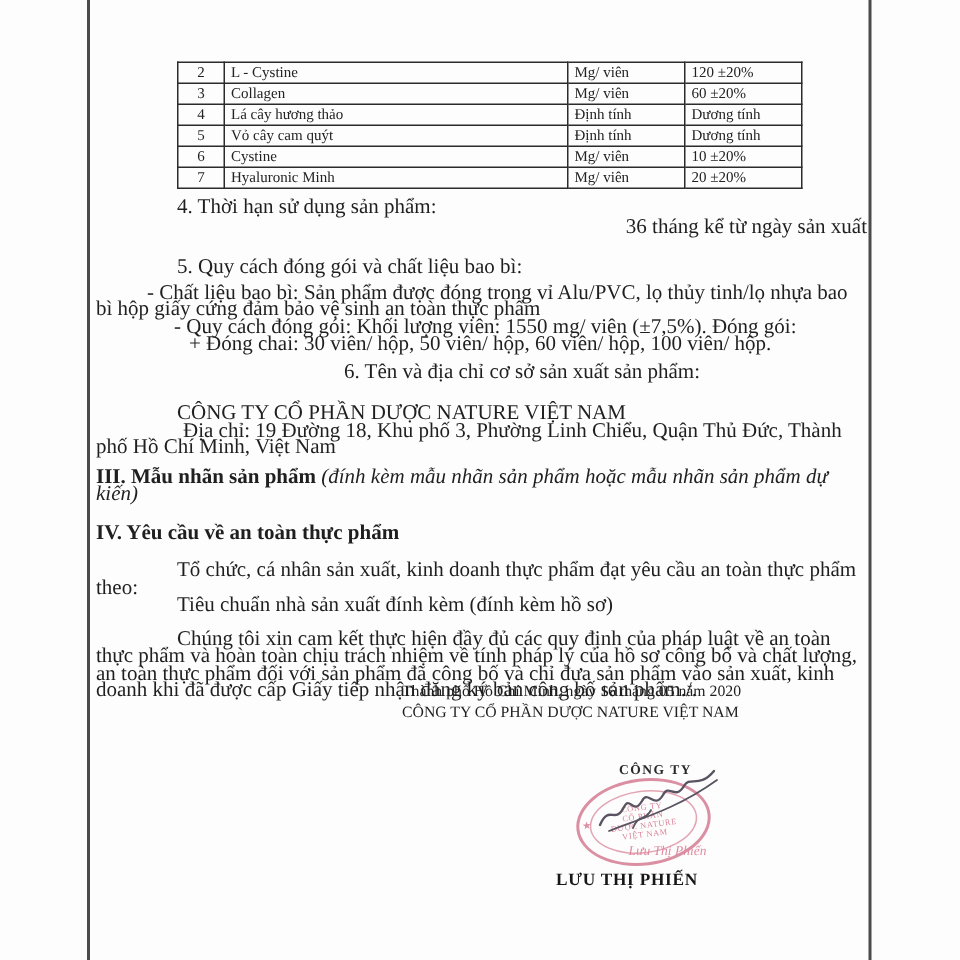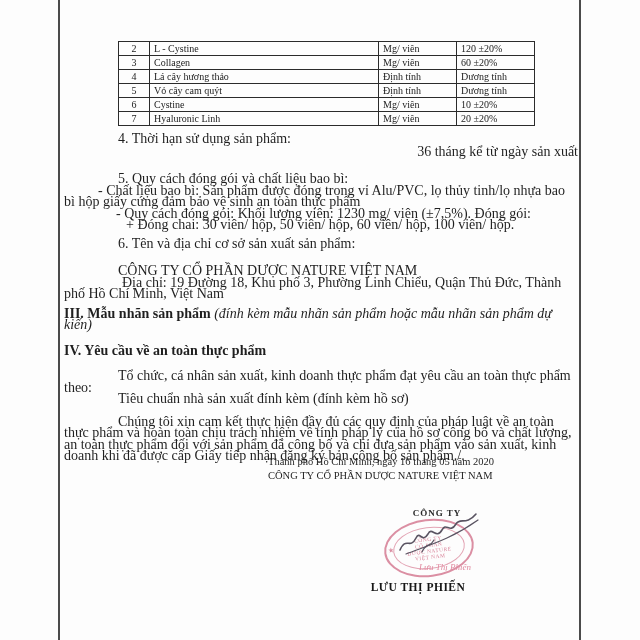--- a/index.html
+++ b/index.html
@@ -27,22 +27,22 @@
   .bodytext{
     position:absolute;left:64px;top:130px;width:514px;
     font-size:14px;line-height:11.5px;
   }
   .p{margin:0;}
   .ind54{text-indent:54px;}
   .ind52{text-indent:52px;}
   .ind34{text-indent:34px;}
   .ind58{text-indent:58px;}
   .ind62{text-indent:62px;}
-  .mt3{margin-top:3px;}  .mt4{margin-top:16px;}  .mt5{}
-  .mt6{margin-top:1px;text-align:right;}  .mt7{margin-top:7px;}  .mt8{margin-top:8px;}
+  .mt3{margin-top:3px;}  .mt4{margin-top:16px;}  .mt5{margin-top:5px;}
+  .mt6{margin-top:1px;text-align:right;}  .mt7{margin-top:7px;text-align:center;}  .mt8{margin-top:8px;}
   .mt11{margin-top:11px;} .mt14{margin-top:14px;} .mt16{margin-top:14px;}
   .bold{font-weight:bold;}
   .italic{font-style:italic;}
 
   .signoff{
     position:absolute;left:268px;top:455px;width:264px;text-align:left;
     font-size:10.5px;line-height:13.5px;
   }
 
   .sig-title{
@@ -109,33 +109,33 @@
         <td class="c-val">Dương tính</td>
       </tr>
       <tr>
         <td class="c-no">6</td>
         <td class="c-name">Cystine</td>
         <td class="c-unit">Mg/ viên</td>
         <td class="c-val">10 ±20%</td>
       </tr>
       <tr>
         <td class="c-no">7</td>
-        <td class="c-name">Hyaluronic Linh</td>
+        <td class="c-name">Hyaluronic Minh</td>
         <td class="c-unit">Mg/ viên</td>
         <td class="c-val">20 ±20%</td>
       </tr>
     </tbody>
   </table>
 
   <div class="bodytext">
     <p class="p ind54 mt3">4. Thời hạn sử dụng sản phẩm:</p>
     <p class="p ind52 mt6">36 tháng kể từ ngày sản xuất</p>
     <p class="p ind54 mt4">5. Quy cách đóng gói và chất liệu bao bì:</p>
     <p class="p ind34 mt5">- Chất liệu bao bì: Sản phẩm được đóng trong vỉ Alu/PVC, lọ thủy tinh/lọ nhựa bao bì hộp giấy cứng đảm bảo vệ sinh an toàn thực phẩm</p>
-    <p class="p ind52">- Quy cách đóng gói: Khối lượng viên: 1230 mg/ viên (±7,5%). Đóng gói:</p>
+    <p class="p ind52">- Quy cách đóng gói: Khối lượng viên: 1550 mg/ viên (±7,5%). Đóng gói:</p>
     <p class="p ind62">+ Đóng chai: 30 viên/ hộp, 50 viên/ hộp, 60 viên/ hộp, 100 viên/ hộp.</p>
     <p class="p ind54 mt7">6. Tên và địa chỉ cơ sở sản xuất sản phẩm:</p>
     <p class="p ind54 mt4">CÔNG TY CỔ PHẦN DƯỢC NATURE VIỆT NAM</p>
     <p class="p ind58">Địa chỉ: 19 Đường 18, Khu phố 3, Phường Linh Chiểu, Quận Thủ Đức, Thành phố Hồ Chí Minh, Việt Nam</p>
     <p class="p mt8"><span class="bold">III. Mẫu nhãn sản phẩm</span><span class="italic"> (đính kèm mẫu nhãn sản phẩm hoặc mẫu nhãn sản phẩm dự kiến)</span></p>
     <p class="p bold mt16">IV. Yêu cầu về an toàn thực phẩm</p>
     <p class="p ind54 mt14">Tổ chức, cá nhân sản xuất, kinh doanh thực phẩm đạt yêu cầu an toàn thực phẩm theo:</p>
     <p class="p ind54">Tiêu chuẩn nhà sản xuất đính kèm (đính kèm hồ sơ)</p>
     <p class="p ind54 mt11">Chúng tôi xin cam kết thực hiện đầy đủ các quy định của pháp luật về an toàn thực phẩm và hoàn toàn chịu trách nhiệm về tính pháp lý của hồ sơ công bố và chất lượng, an toàn thực phẩm đối với sản phẩm đã công bố và chỉ đưa sản phẩm vào sản xuất, kinh doanh khi đã được cấp Giấy tiếp nhận đăng ký bản công bố sản phẩm./.</p>
   </div>

